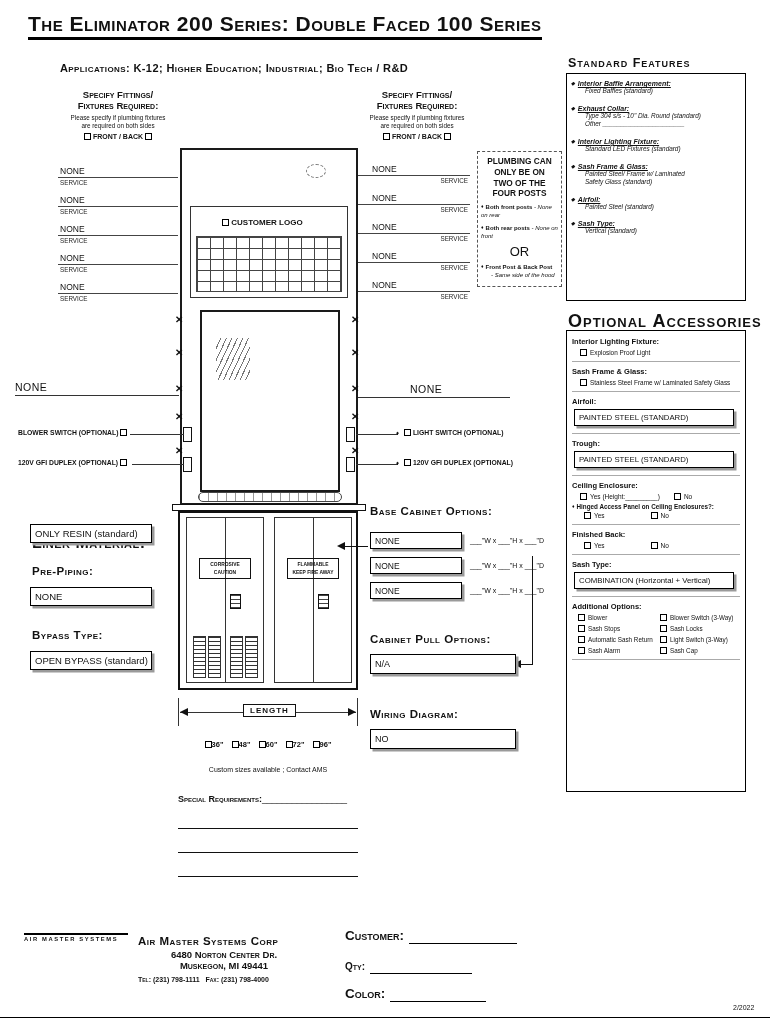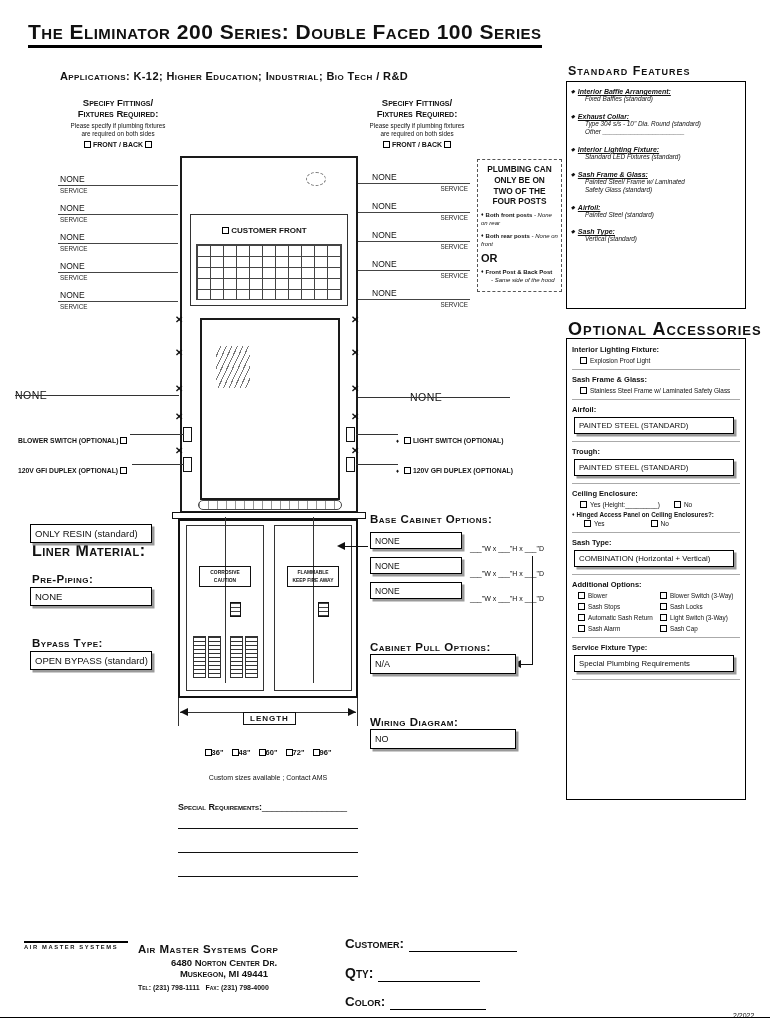--- a/index.html
+++ b/index.html
@@ -2,21 +2,21 @@
 <html><head>
 <meta charset="utf-8">
 <style>
   html,body{margin:0;padding:0;}
   body{
     width:770px;height:1024px;position:relative;overflow:hidden;
     background:#ffffff;color:#111;
     font-family:"Liberation Sans", sans-serif;
   }
   *{box-sizing:border-box;}
-  .abs{position:absolute;margin-top:8px;}
+  .abs{position:absolute;}
   .sc{font-variant:small-caps;font-weight:bold;}
   .cb{display:inline-block;width:7px;height:7px;border:1px solid #000;background:#fff;vertical-align:-1px;flex:none;}
   .sbox{position:absolute;border:1px solid #000;background:#fff;box-shadow:2.5px 2.5px 0 #9a9a9a;
         display:flex;align-items:center;padding:0 4px;white-space:nowrap;overflow:hidden;}
   .hline{position:absolute;border-top:1px solid #333;}
   .vline{position:absolute;border-left:1px solid #333;}
   .xmark{position:absolute;font-size:10px;font-weight:bold;line-height:1;color:#111;}
   .fixture{position:absolute;width:9px;height:15px;border:1.5px solid #111;background:#fff;}
   .louvers{border:1px solid #444;background-image:
       repeating-linear-gradient(to right,#444 0 1px,transparent 1px 13px),
@@ -148,21 +148,21 @@
     <div>ONLY BE ON</div>
     <div>TWO OF THE</div>
     <div>FOUR POSTS</div>
   </div>
   <div class="pbullet">
     <span class="diamond">♦</span><span class="pb-main">Both front posts</span> <span class="pb-sub">- None on rear</span>
   </div>
   <div class="pbullet">
     <span class="diamond">♦</span><span class="pb-main">Both rear posts</span> <span class="pb-sub">- None on front</span>
   </div>
-  <div style="font-size:11px;font-weight:bold;margin-top:4px;">OR</div>
+  <div style="font-size:13px;font-weight:normal;text-align:center;margin-top:4px;">OR</div>
   <div class="pbullet">
     <span class="diamond">♦</span><span class="pb-main">Front Post &amp; Back Post</span><br>
     <span class="pb-sub" style="margin-left:10px;">- Same side of the hood</span>
   </div>
 </div>
 
 <div class="abs sc" style="left:568px;top:56px;font-size:12.5px;letter-spacing:1px;">Standard Features</div>
 <div class="abs" style="left:566px;top:73px;width:180px;height:228px;border:1.5px solid #000;padding:6px 4px;">
   <div class="sf-item">
     <div class="sf-h"><span class="sf-bullet">◆</span><span class="txt">Interior Baffle Arrangement:</span></div>
@@ -241,20 +241,33 @@
           <span class="cb"></span>
           <span>Yes</span>
         </span>
       <span class="yn-item">
           <span class="cb"></span>
           <span>No</span>
         </span>
     </div>
   </div>
 
+  <div class="oa-sec">
+    <div class="oa-h">Finished Back:</div>
+    <div class="yn-row">
+      <span class="yn-item">
+          <span class="cb"></span>
+          <span>Yes</span>
+        </span>
+      <span class="yn-item">
+          <span class="cb"></span>
+          <span>No</span>
+        </span>
+    </div>
+  </div>
 
   <div class="oa-sec">
     <div class="oa-h">Sash Type:</div>
     <div class="obox">COMBINATION (Horizontal + Vertical)</div>
   </div>
 
   <div class="oa-sec">
     <div class="oa-h">Additional Options:</div>
     <div class="addl-grid">
       <span class="addl-item">
@@ -285,33 +298,29 @@
           <span class="cb"></span>
           <span>Sash Alarm</span>
         </span>
       <span class="addl-item">
           <span class="cb"></span>
           <span>Sash Cap</span>
         </span>
     </div>
   </div>
 
-  <div class="oa-sec">
-    <div class="oa-h">Service Fixture Type:</div>
-    <div class="obox">Special Plumbing Requirements</div>
-  </div>
 
 </div>
 
 <div class="abs" style="left:180px;top:148px;width:178px;height:357px;border:2px solid #1a1a1a;"></div>
 <div class="abs" style="left:306px;top:164px;width:20px;height:14px;border:1px dashed #777;border-radius:50%;"></div>
 <div class="abs" style="left:190px;top:206px;width:158px;height:92px;border:1px solid #333;"></div>
 <div class="abs" style="left:222px;top:218px;font-size:8px;font-weight:bold;">
   <span class="cb"></span>
-  <span>CUSTOMER FRONT</span>
+  <span>CUSTOMER LOGO</span>
 </div>
 <div class="abs louvers" style="left:196px;top:236px;width:146px;height:56px;"></div>
 <div class="abs" style="left:200px;top:310px;width:140px;height:182px;border:2px solid #1a1a1a;"></div>
 <div class="abs hatch" style="left:216px;top:338px;width:34px;height:42px;"></div>
 
 <span class="xmark" style="left:175px;top:315px;">✕</span>
 <span class="xmark" style="left:175px;top:348px;">✕</span>
 <span class="xmark" style="left:175px;top:384px;">✕</span>
 <span class="xmark" style="left:175px;top:412px;">✕</span>
 <span class="xmark" style="left:175px;top:446px;">✕</span>
@@ -463,21 +472,21 @@
   <div class="sc" style="font-size:9.5px;text-align:center;margin-top:2px;">6480 Norton Center Dr.</div>
   <div class="sc" style="font-size:9.5px;text-align:center;">Muskegon, MI 49441</div>
   <div class="sc" style="font-size:7px;margin-top:5px;white-space:pre;">Tel: (231) 798-1111   Fax: (231) 798-4000</div>
 </div>
 
 <div class="abs" style="left:345px;top:926px;">
   <span class="sc" style="font-size:13.5px;">Customer:</span>
   <span class="blank" style="width:108px;"></span>
 </div>
 <div class="abs" style="left:345px;top:956px;">
-  <span class="sc" style="font-size:14px;">Qty:</span>
+  <span class="sc" style="font-size:10px;">Qty:</span>
   <span class="blank" style="width:102px;"></span>
 </div>
 <div class="abs" style="left:345px;top:984px;">
   <span class="sc" style="font-size:13.5px;">Color:</span>
   <span class="blank" style="width:96px;"></span>
 </div>
 
 <div class="abs" style="left:733px;top:1004px;font-size:7px;">2/2022</div>
 <div class="hline" style="left:0px;top:1017px;width:770px;border-color:#000;"></div>
 

